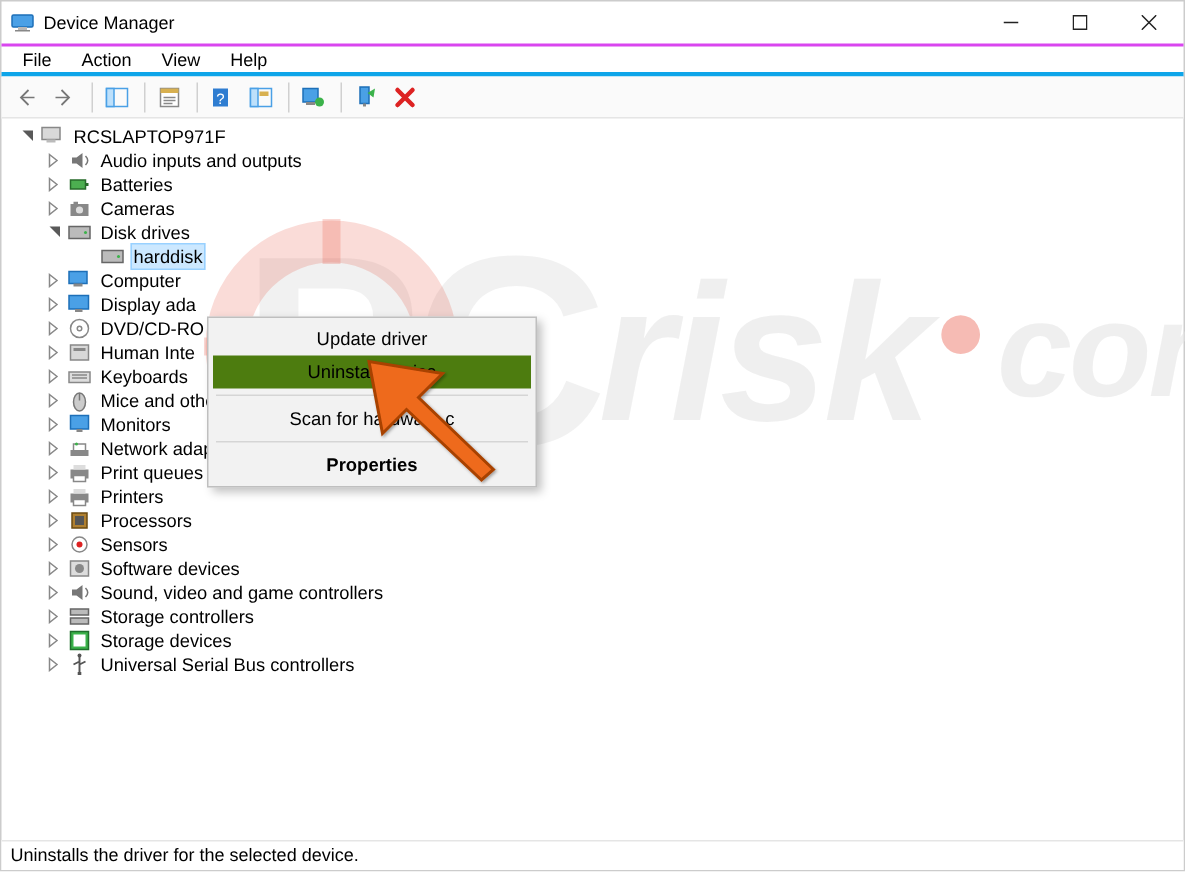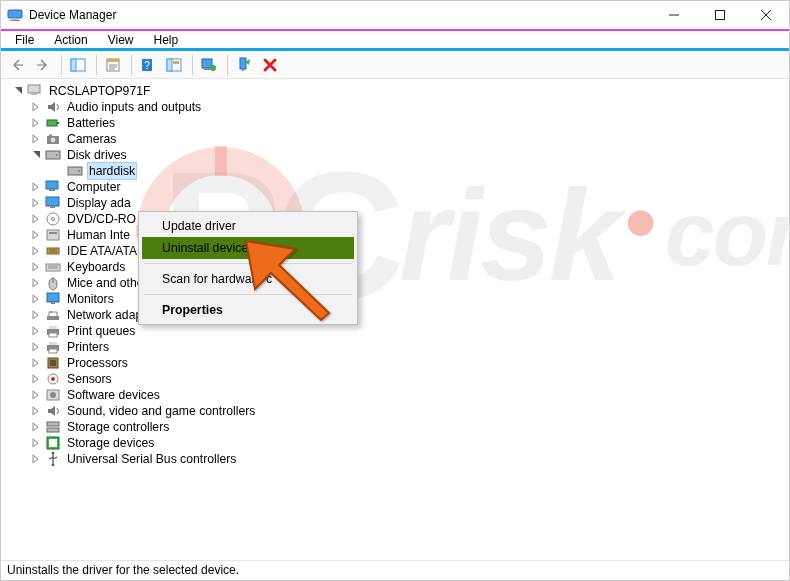--- a/index.html
+++ b/index.html
@@ -28,21 +28,21 @@
   .tw { width:14px; display:inline-flex; align-items:center; justify-content:center; cursor:default; }
   .tw svg { display:block; }
   .ico { width:16px; height:16px; margin:0 4px 0 2px; display:inline-flex; align-items:center; justify-content:center; }
   .label { padding:0 2px; }
   .sel .label { background:#cce8ff; border:1px solid #99d1ff; padding:0 1px; }
   .ind1 { padding-left:0; }
   .ind2 { padding-left:18px; }
   .ind3 { padding-left:54px; }
 
   .ctxmenu { position:absolute; left:137px; top:210px; width:220px; background:#f2f2f2; border:1px solid #bfbfbf; box-shadow:3px 3px 6px rgba(0,0,0,.25); padding:3px; font-size:12.3px; }
-  .ctxmenu .mi { padding:4px 20px; }
+  .ctxmenu .mi { padding:4px 20px;text-align:center; }
   .ctxmenu .mi.sel { background:#4d7c0f; }
   .ctxmenu .mdiv { height:1px; background:#d5d5d5; margin:4px 2px; }
   .ctxmenu .mi.bold { font-weight:bold; }
 
   .statusbar { height:20px; border-top:1px solid #e5e5e5; font-size:12px; padding:2px 6px; color:#000; background:#fff;margin-top:28px; }
 
   
   .arrow-anno { position:absolute; left:240px; top:234px; pointer-events:none; }
 
   
@@ -331,36 +331,20 @@
               </li>
               <li>
                 <div class="row ind2">
                   <span class="tw">
                     <svg width="10" height="10">
                       <path d="M2 1 L7 5 L2 9 Z" fill="none" stroke="#888"></path>
                     </svg>
                   </span>
                   <span class="ico">
                     <svg width="16" height="16" viewBox="0 0 16 16">
-                      <rect x="2" y="5" width="12" height="6" fill="#c0a050" stroke="#806020"></rect>
-                      <path d="M4 7 H12 M4 9 H12" stroke="#806020"></path>
-                    </svg>
-                  </span>
-                  <span class="label">IDE ATA/ATA</span>
-                </div>
-              </li>
-              <li>
-                <div class="row ind2">
-                  <span class="tw">
-                    <svg width="10" height="10">
-                      <path d="M2 1 L7 5 L2 9 Z" fill="none" stroke="#888"></path>
-                    </svg>
-                  </span>
-                  <span class="ico">
-                    <svg width="16" height="16" viewBox="0 0 16 16">
                       <rect x="1" y="5" width="14" height="7" fill="#ddd" stroke="#888"></rect>
                       <path d="M3 7 H13 M3 9 H13" stroke="#888"></path>
                     </svg>
                   </span>
                   <span class="label">Keyboards</span>
                 </div>
               </li>
               <li>
                 <div class="row ind2">
                   <span class="tw">

